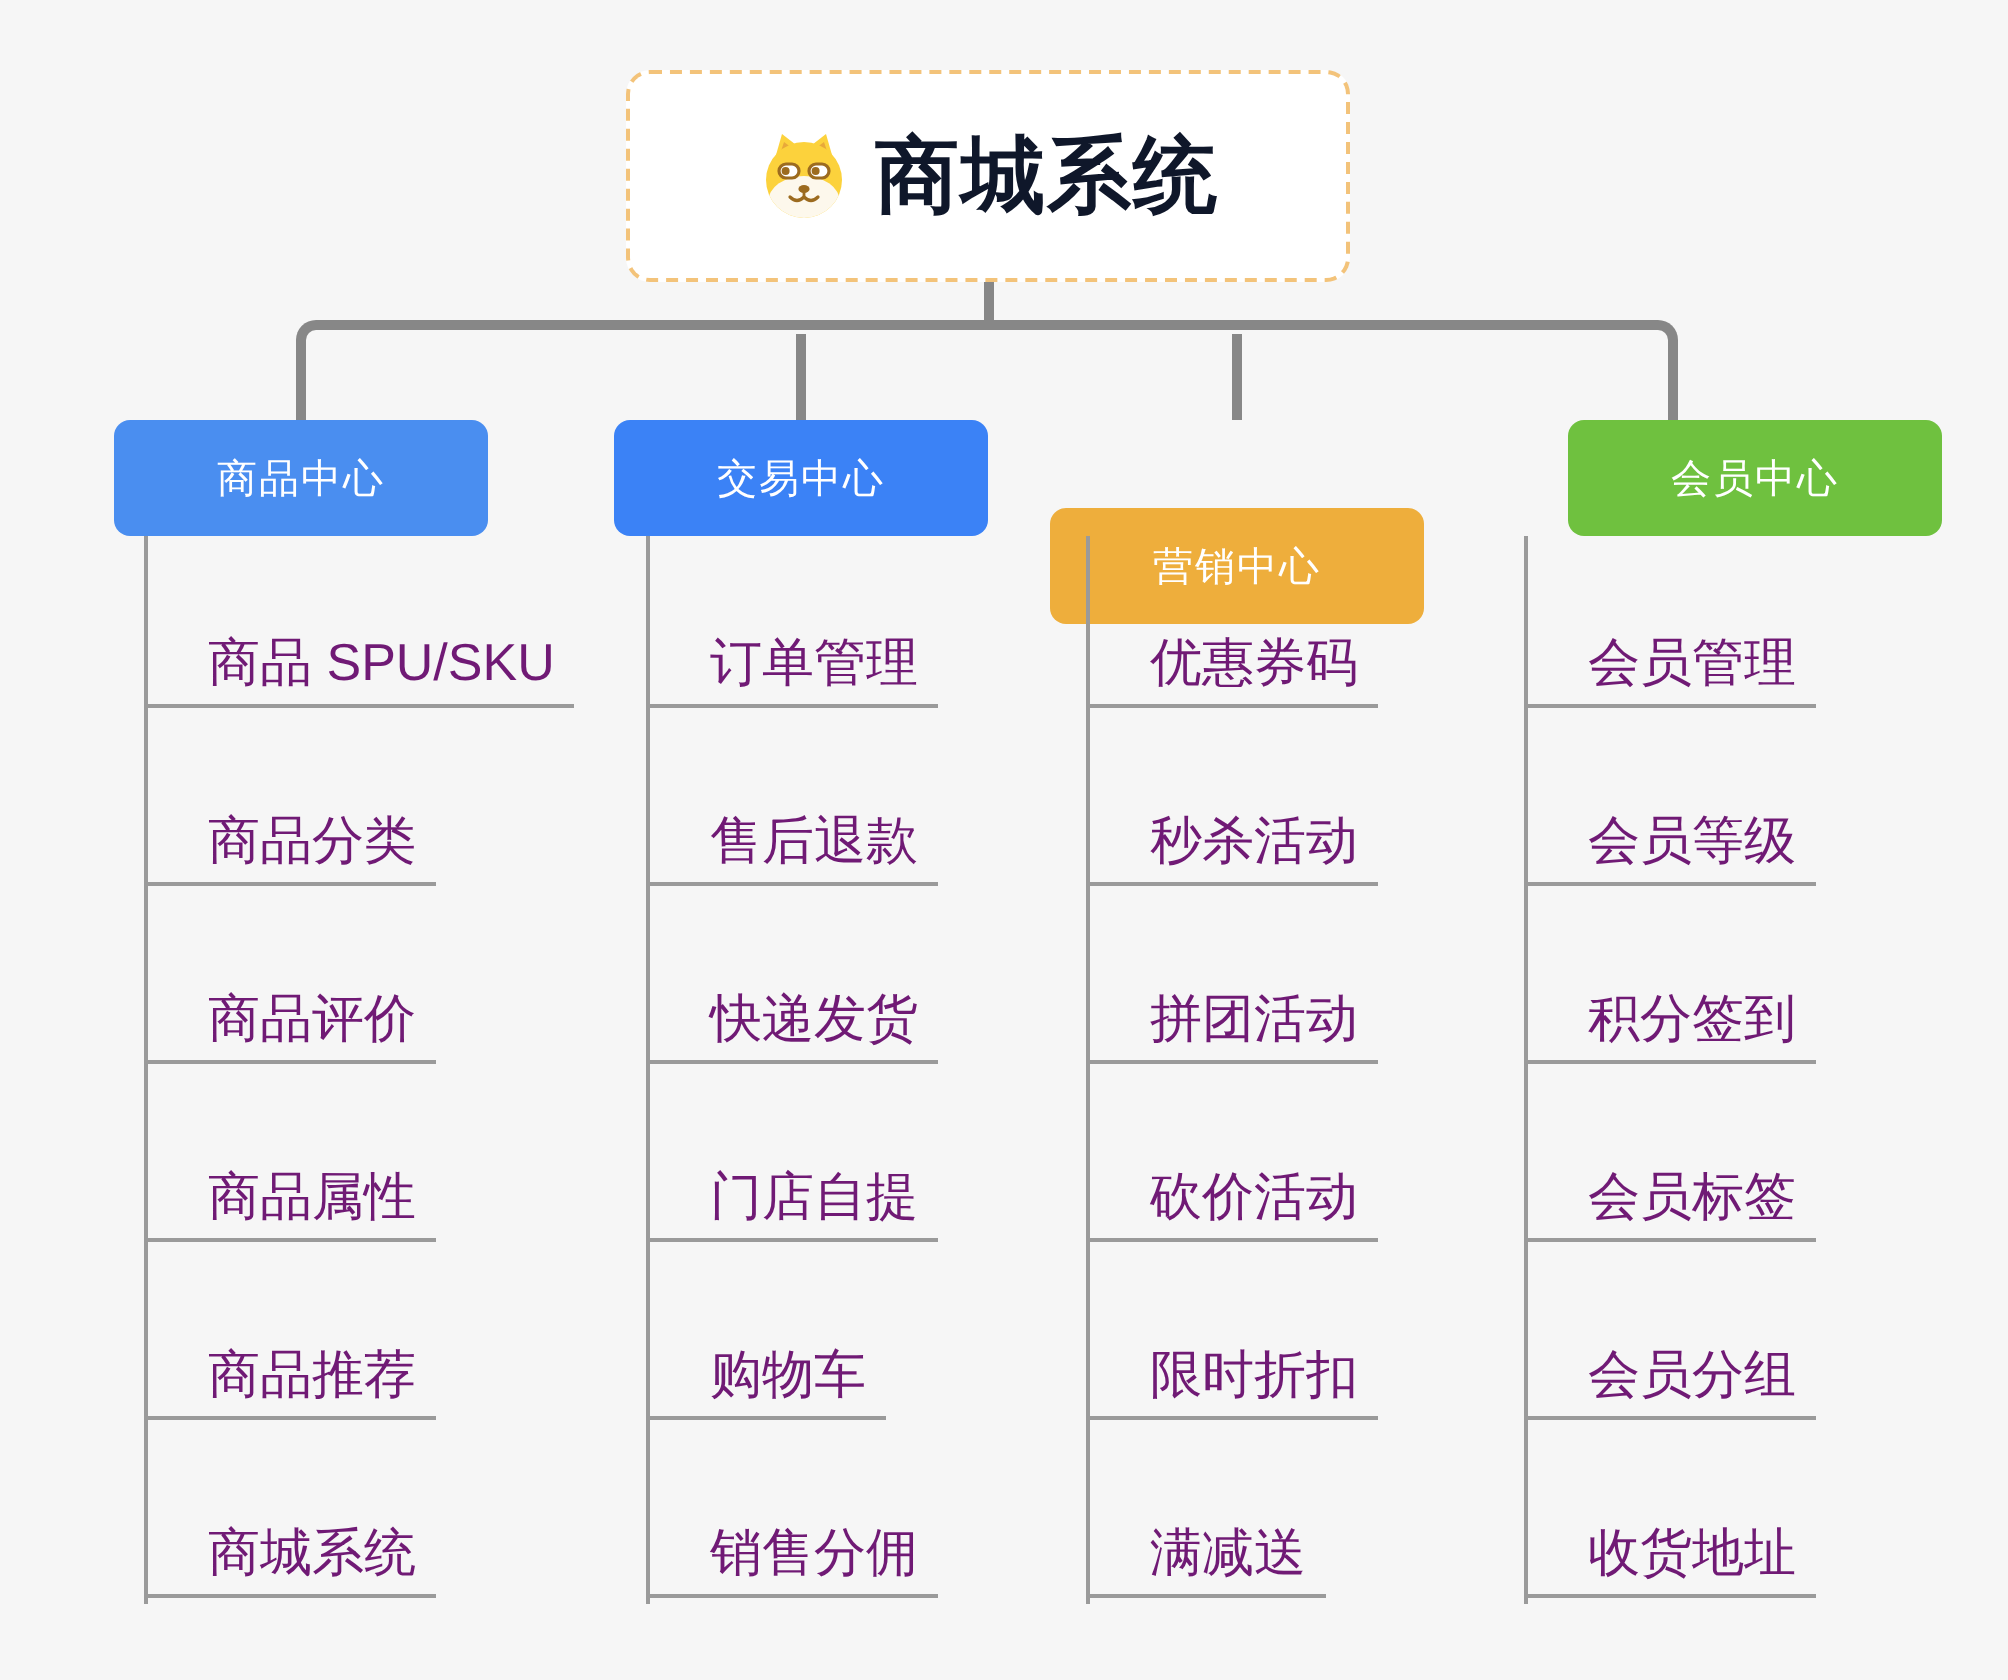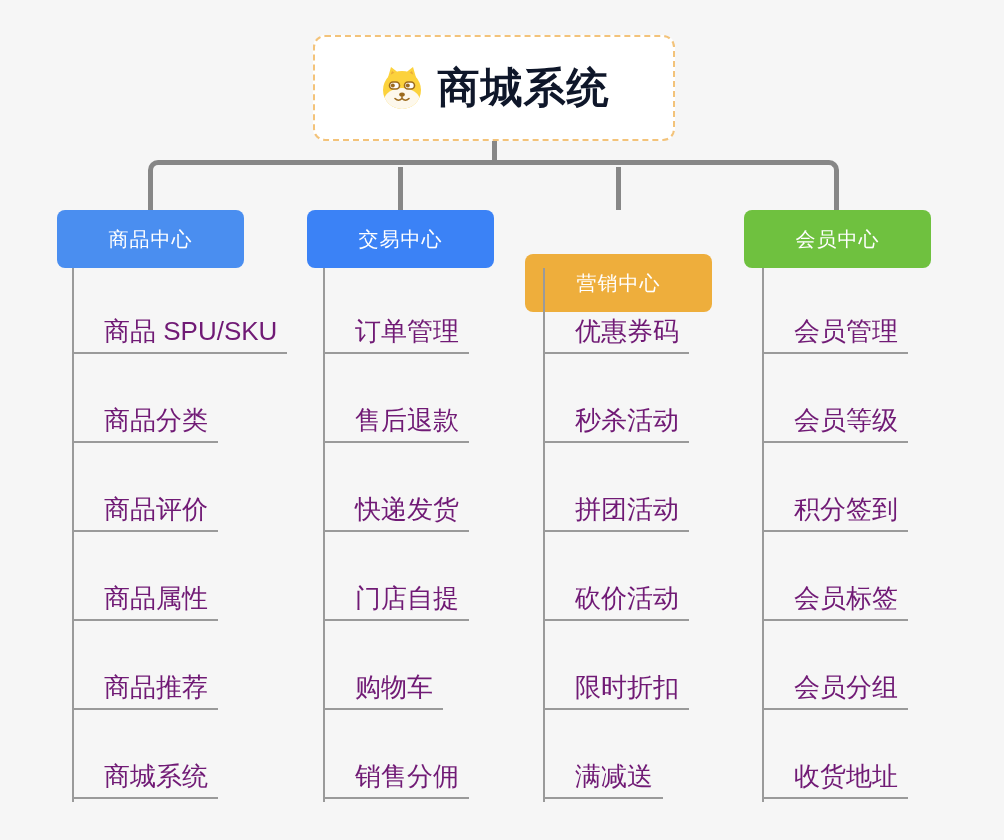--- a/index.html
+++ b/index.html
@@ -38,21 +38,21 @@
   
   .branch-node {
     position:absolute; top:210px; width:187px; height:58px; border-radius:8px;
     display:flex; align-items:center; justify-content:center;
     color:#ffffff; font-size:20px; letter-spacing:1px; white-space:nowrap;
     cursor:default;
   }
   .branch-0 { left:57px; }
   .branch-1 { left:307px; }
   .branch-2 { left:525px;margin-top:44px; }
-  .branch-3 { left:744px; }
+  .branch-3 { left:784px; }
 
   
   .col {
     position:absolute; top:268px; width:250px; height:534px;
     border-left:2px solid #9a9a9a;
   }
   .col-0 { left:72px; }
   .col-1 { left:323px; }
   .col-2 { left:543px;padding-left:24px; }
   .col-3 { left:762px; }

